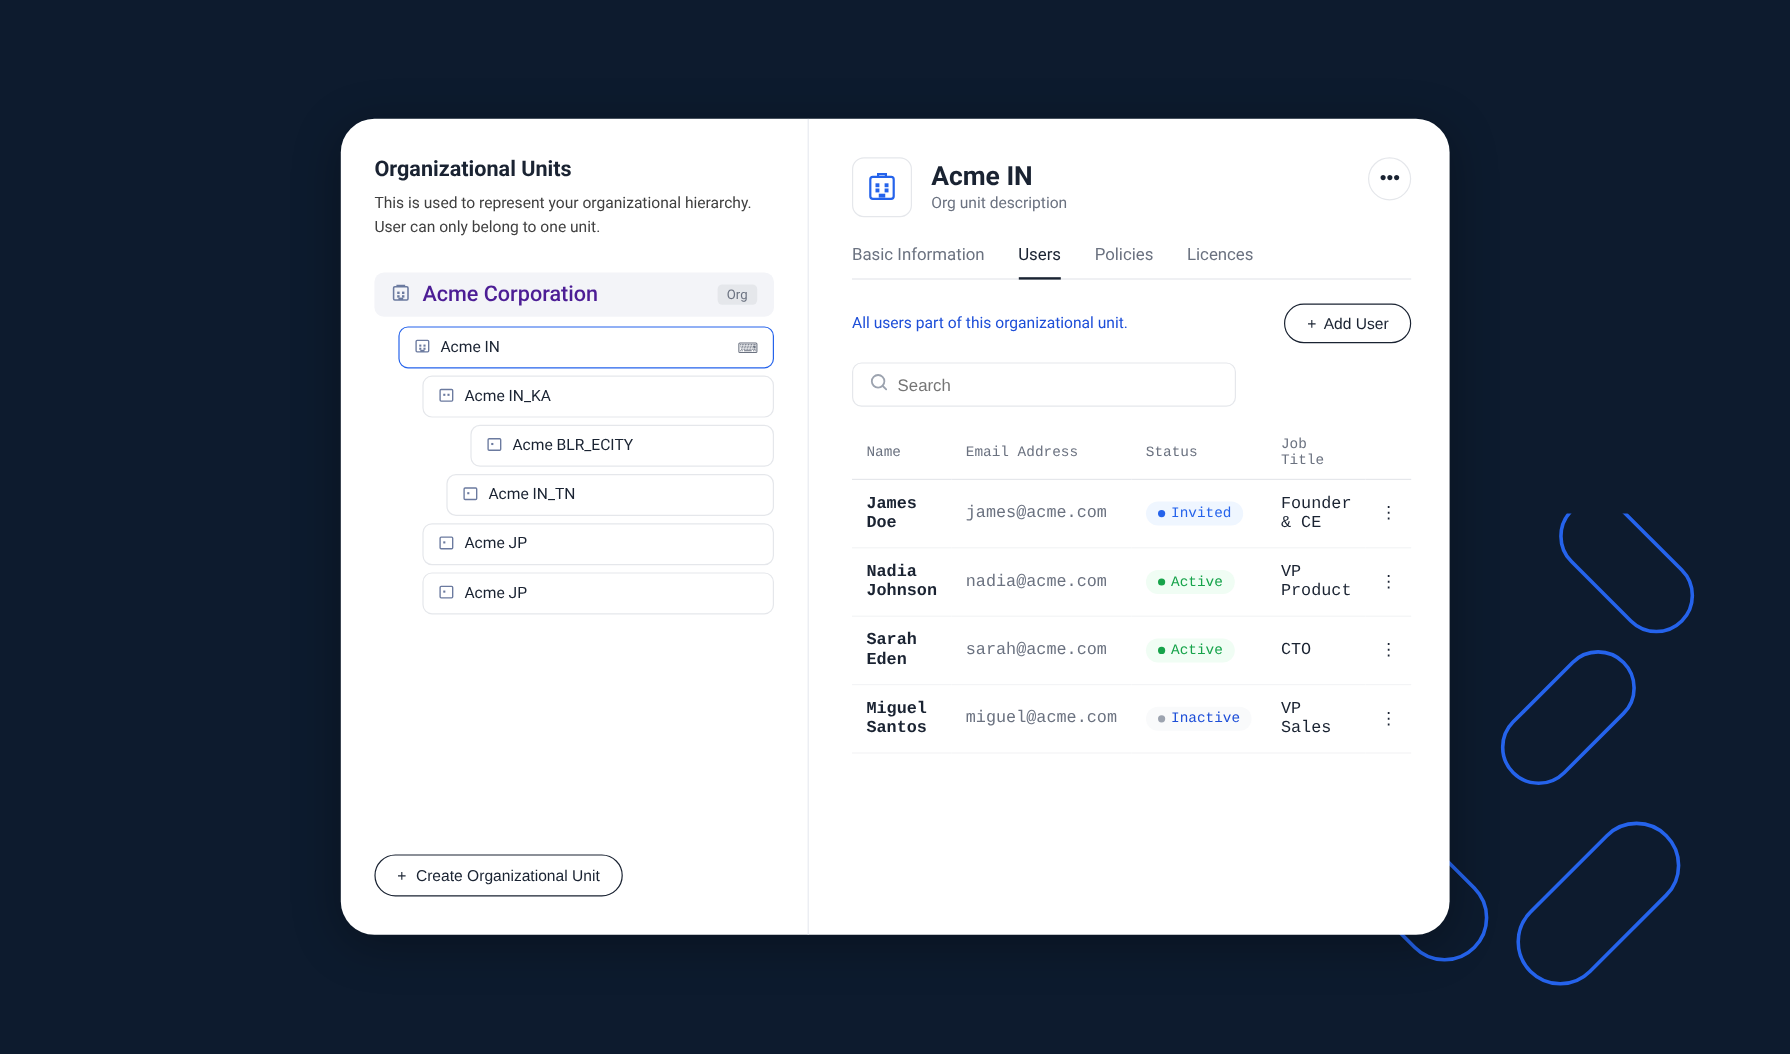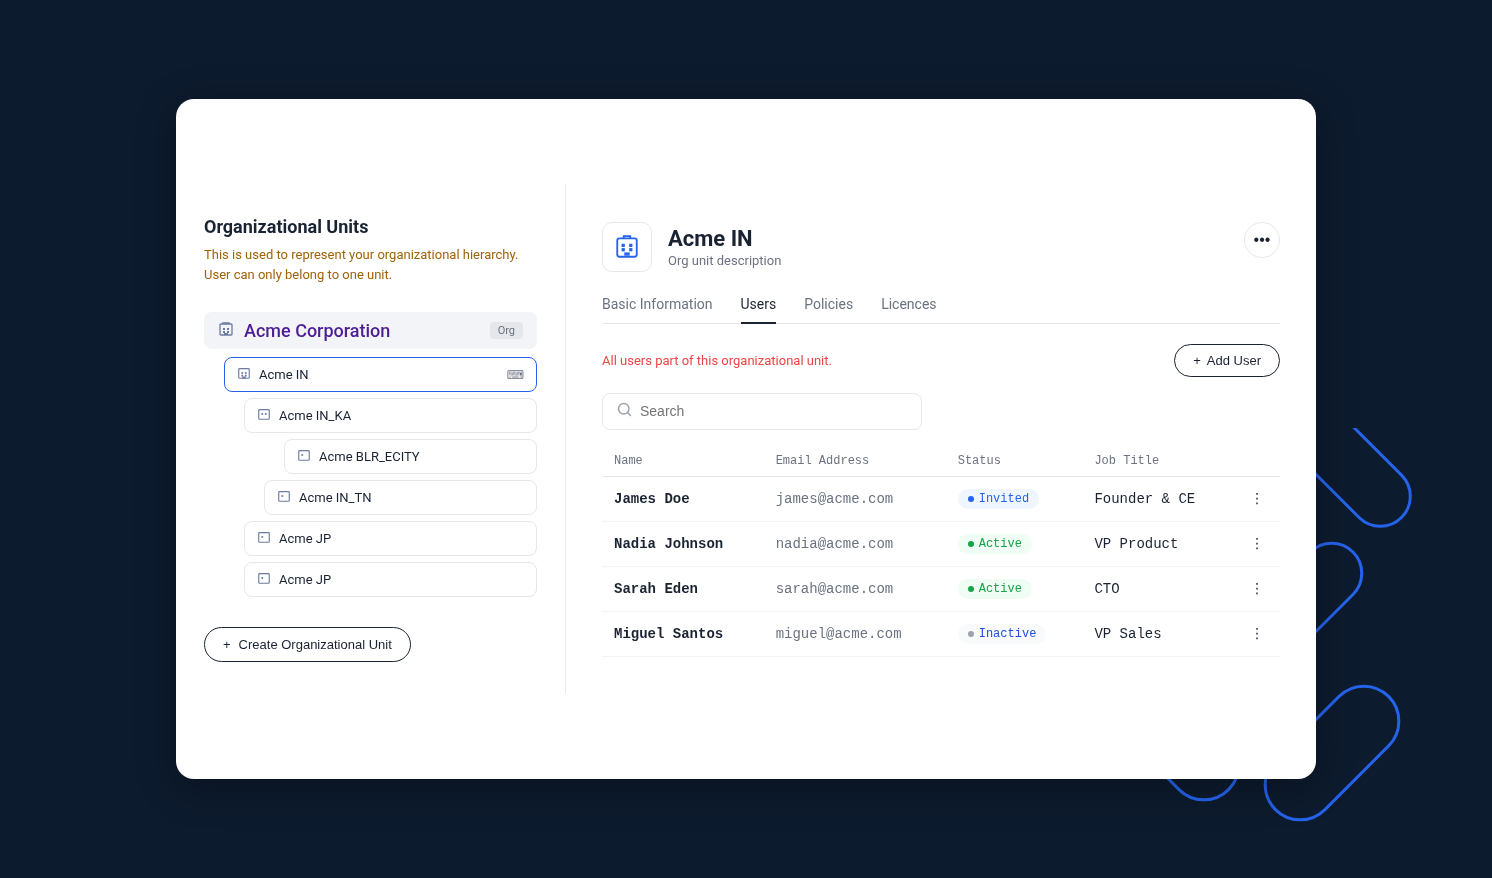--- a/index.html
+++ b/index.html
@@ -9,29 +9,28 @@
       align-items: center;
       justify-content: center;
       min-height: 100vh;
       font-family: -apple-system, BlinkMacSystemFont, 'Segoe UI', Roboto, sans-serif;
       position: relative;
       overflow: hidden;
     }
 
     .main-card {
       background: #fff;
-      border-radius: 18px;
-      width: 1140px;
+      border-radius: 28px;
+      width: 924px;
       min-height: 680px;
       display: flex;
       position: relative;
       z-index: 1;
       box-shadow: 0 8px 40px rgba(0,0,0,0.3);
       overflow: hidden;
-      align-items: center;
     }
 
     
     .left-panel {
       width: 390px;
       flex-shrink: 0;
       border-right: 1px solid #e8eaf0;
       padding: 32px 28px;
       display: flex;
       flex-direction: column;
@@ -39,21 +38,21 @@
 
     .left-panel-title {
       font-size: 18px;
       font-weight: 700;
       color: #1a2332;
       margin-bottom: 8px;
     }
 
     .left-panel-desc {
       font-size: 13px;
-      color: #a16207;
+      color: #404040;
       line-height: 1.5;
       margin-bottom: 28px;
     }
 
     .tree-container {
       flex: 1;
     }
 
     
     .tree-root {
@@ -212,21 +211,21 @@
     
     .users-header {
       display: flex;
       align-items: center;
       justify-content: space-between;
       margin-bottom: 16px;
     }
 
     .users-desc {
       font-size: 13px;
-      color: #ef4444;
+      color: #1d4ed8;
     }
 
     .add-user-btn {
       display: flex;
       align-items: center;
       gap: 6px;
       padding: 8px 18px;
       border: 1.5px solid #1a2332;
       border-radius: 20px;
       background: #fff;

